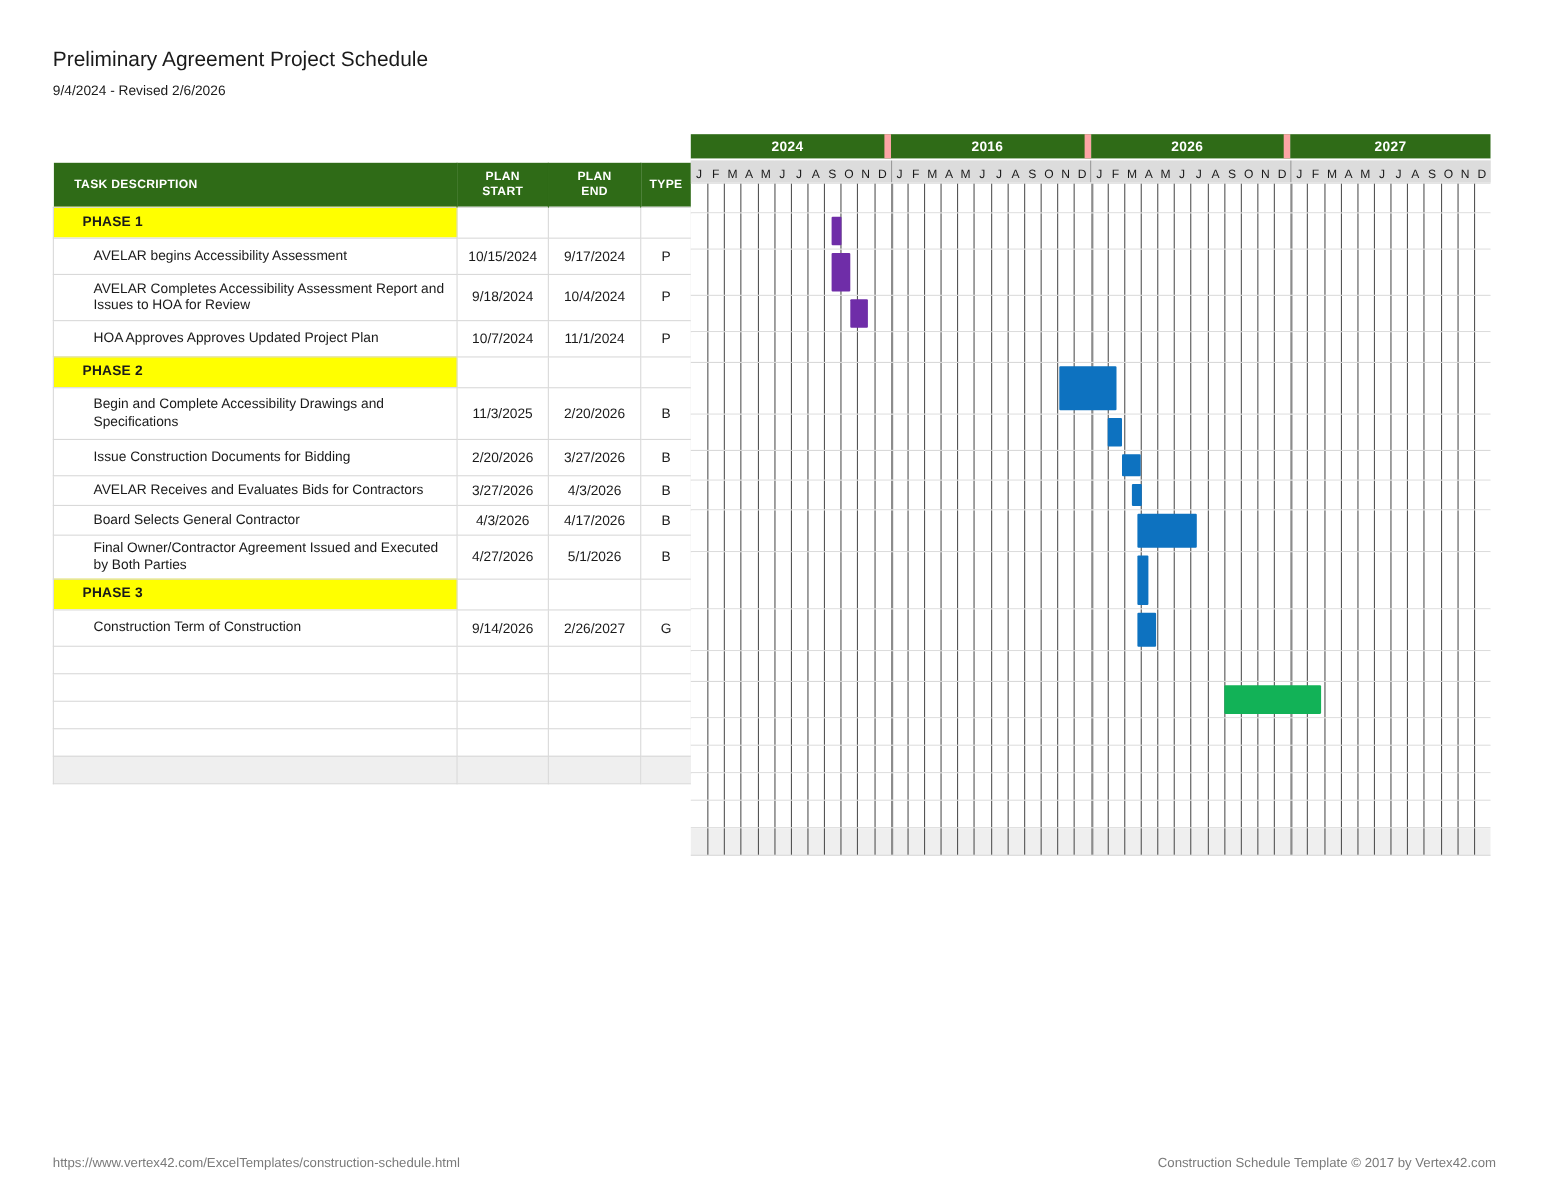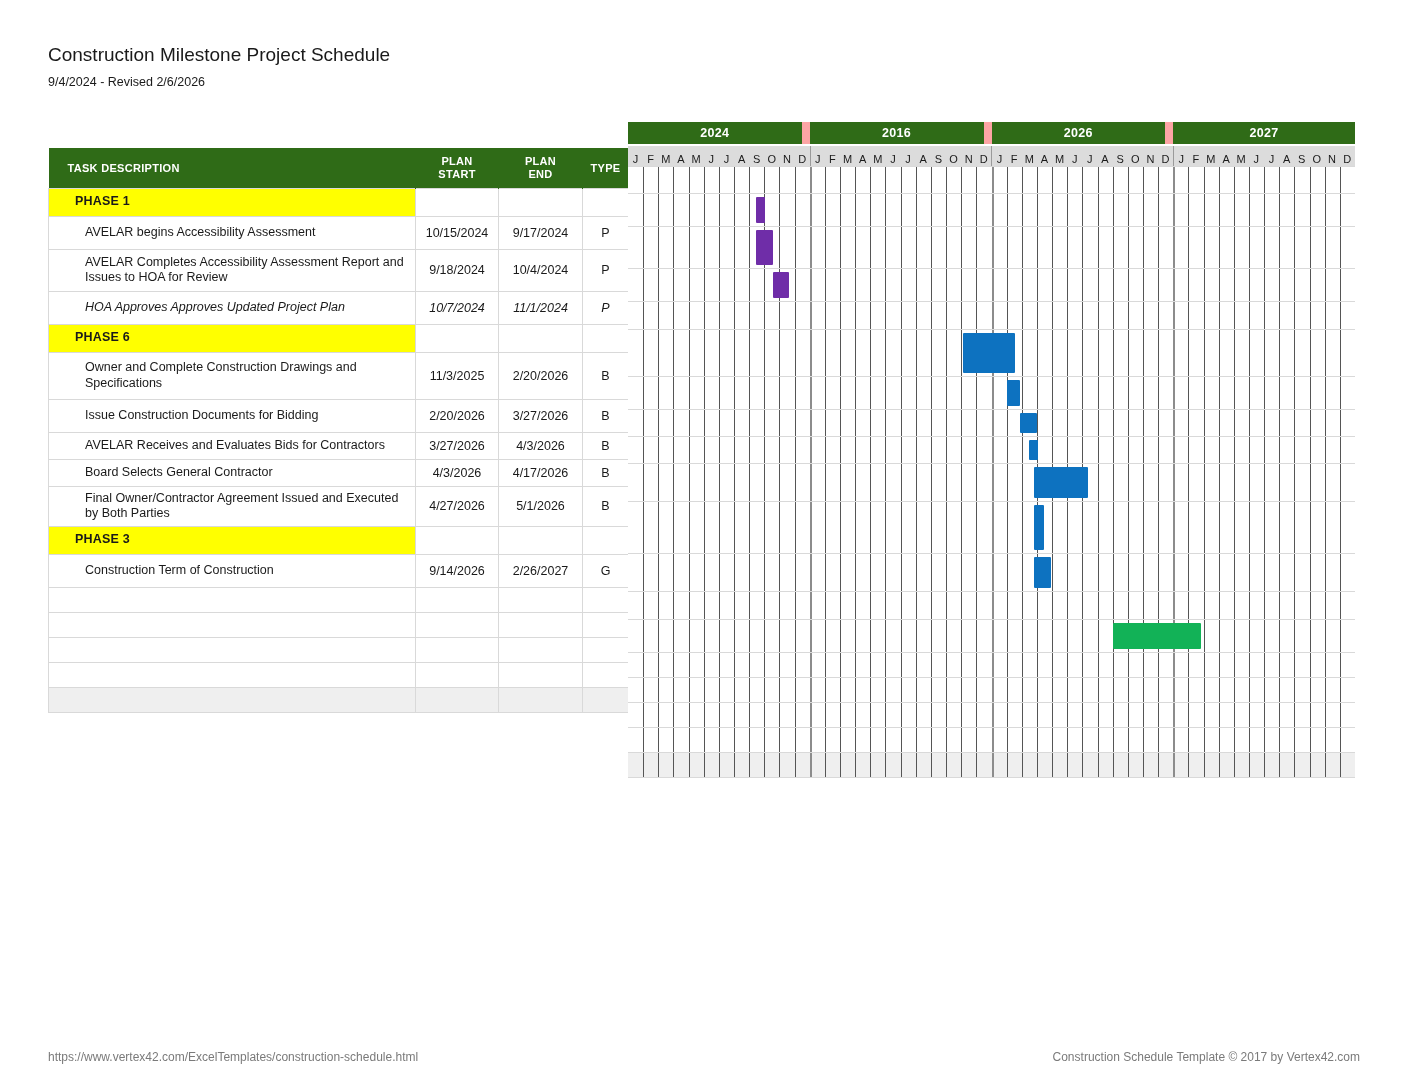--- a/index.html
+++ b/index.html
@@ -56,21 +56,21 @@
   tr.phase-row td.c-date, tr.phase-row td.c-type { background:#ffffff; }
   tr.blank-row td { background: #ffffff; }
   tr.tail-row td  { background: #efefef; }
 
   
   .chart { position: absolute; left: 580px; top: 0; }
   .year-head { display: flex; height: 22px; }
   .year-cell {
     background: #2f6b17; color: #ffffff; font-size: 12.5px; font-weight: bold;
     display: flex; align-items: center; justify-content: center;
-    border-right: 8px solid #fca5a5; letter-spacing: 0.3px;
+    border-right: 6px solid #fca5a5; letter-spacing: 0.3px;
   }
   .year-cell:last-child { border-right: none; }
 
   .month-head { display: flex; height: 22px; background: #dcdcdc;
                 border-top: 2px solid #ffffff; }
   .month-cell {
     font-size: 11px; color: #1a1a1a; display: flex;
     align-items: flex-end; justify-content: center; padding-bottom: 1px;
     background: #dcdcdc;
   }
@@ -95,21 +95,21 @@
   }
   .footer-left  { left: 48px; }
   .footer-right { right: 48px; }
 </style>
 </head>
 <body>
 
 <div class="page">
 
   <div class="title-block">
-    <div class="doc-subtitle">Construction Milestone Project Schedule</div>
+    <div class="doc-subtitle">Preliminary Agreement Project Schedule</div>
     <div class="doc-date">9/4/2024 - Revised 2/6/2026</div>
   </div>
 
   <div class="sched">
 
     <div class="left-table">
       <table>
         <thead>
           <tr class="lh">
             <th class="task-h">TASK DESCRIPTION</th>
@@ -136,34 +136,34 @@
               <td class="c-date">10/15/2024</td>
               <td class="c-date">9/17/2024</td>
               <td class="c-type">P</td>
             </tr>
             <tr class="" style="height: 42px;">
               <td class="c-task">AVELAR Completes Accessibility Assessment Report and Issues to HOA for Review</td>
               <td class="c-date">9/18/2024</td>
               <td class="c-date">10/4/2024</td>
               <td class="c-type">P</td>
             </tr>
-            <tr class="" style="height: 33px; font-style: italic;">
+            <tr class="" style="height: 33px;">
               <td class="c-task">HOA Approves Approves Updated Project Plan</td>
               <td class="c-date">10/7/2024</td>
               <td class="c-date">11/1/2024</td>
               <td class="c-type">P</td>
             </tr>
             <tr class="phase-row" style="height: 28px;">
-              <td class="c-task">PHASE 6</td>
+              <td class="c-task">PHASE 2</td>
               <td class="c-date"></td>
               <td class="c-date"></td>
               <td class="c-type"></td>
             </tr>
             <tr class="" style="height: 47px;">
-              <td class="c-task">Owner and Complete Construction Drawings and Specifications</td>
+              <td class="c-task">Begin and Complete Accessibility Drawings and Specifications</td>
               <td class="c-date">11/3/2025</td>
               <td class="c-date">2/20/2026</td>
               <td class="c-type">B</td>
             </tr>
             <tr class="" style="height: 33px;">
               <td class="c-task">Issue Construction Documents for Bidding</td>
               <td class="c-date">2/20/2026</td>
               <td class="c-date">3/27/2026</td>
               <td class="c-type">B</td>
             </tr>

